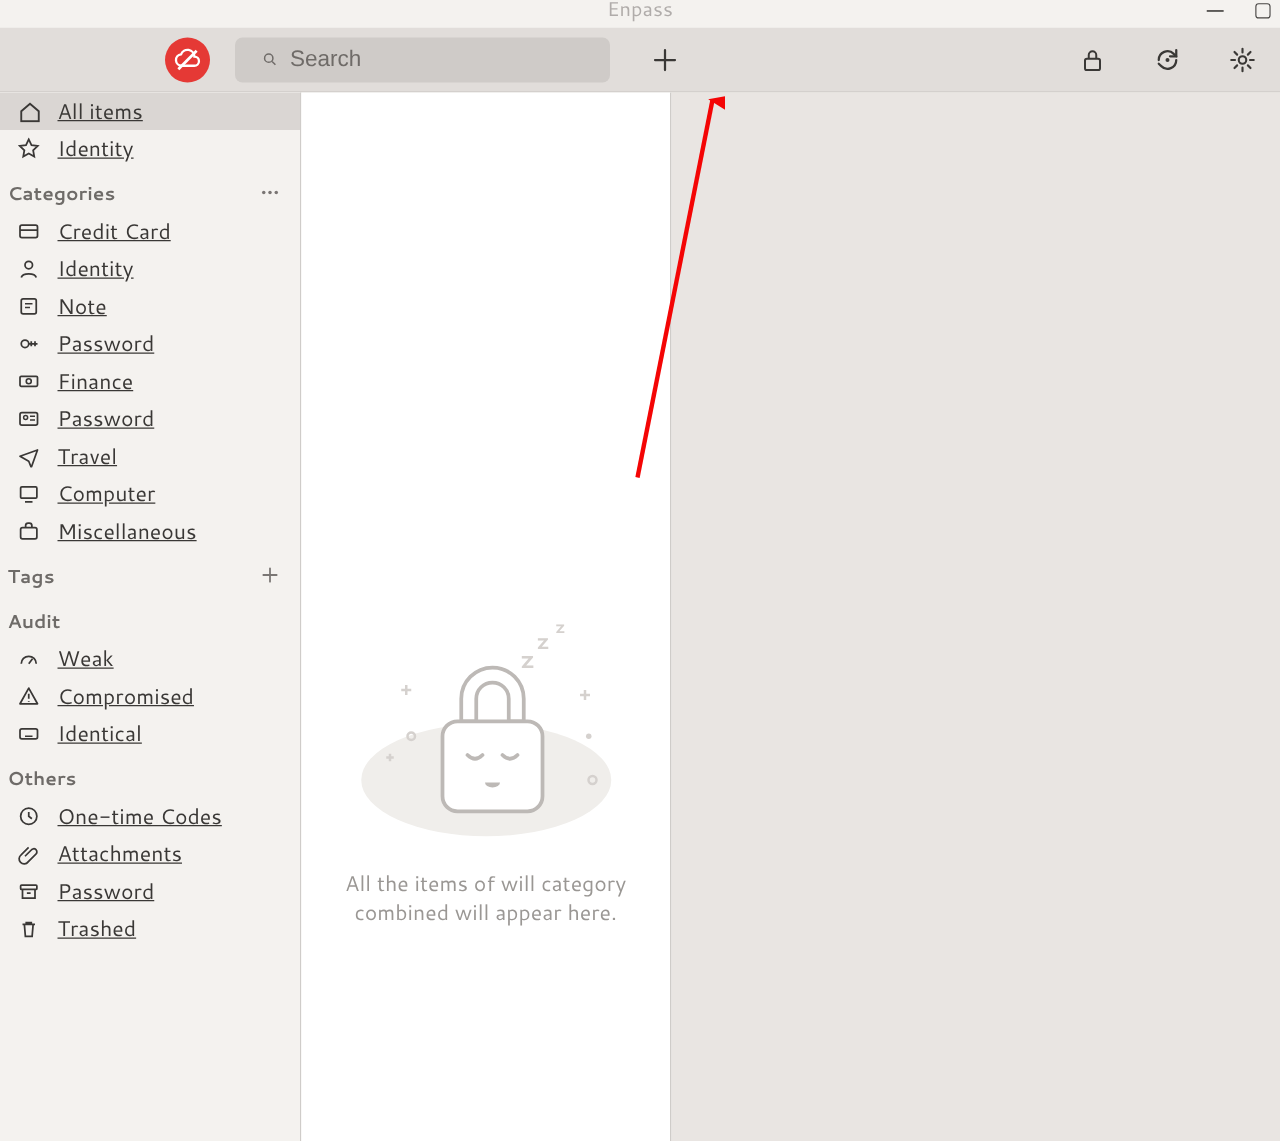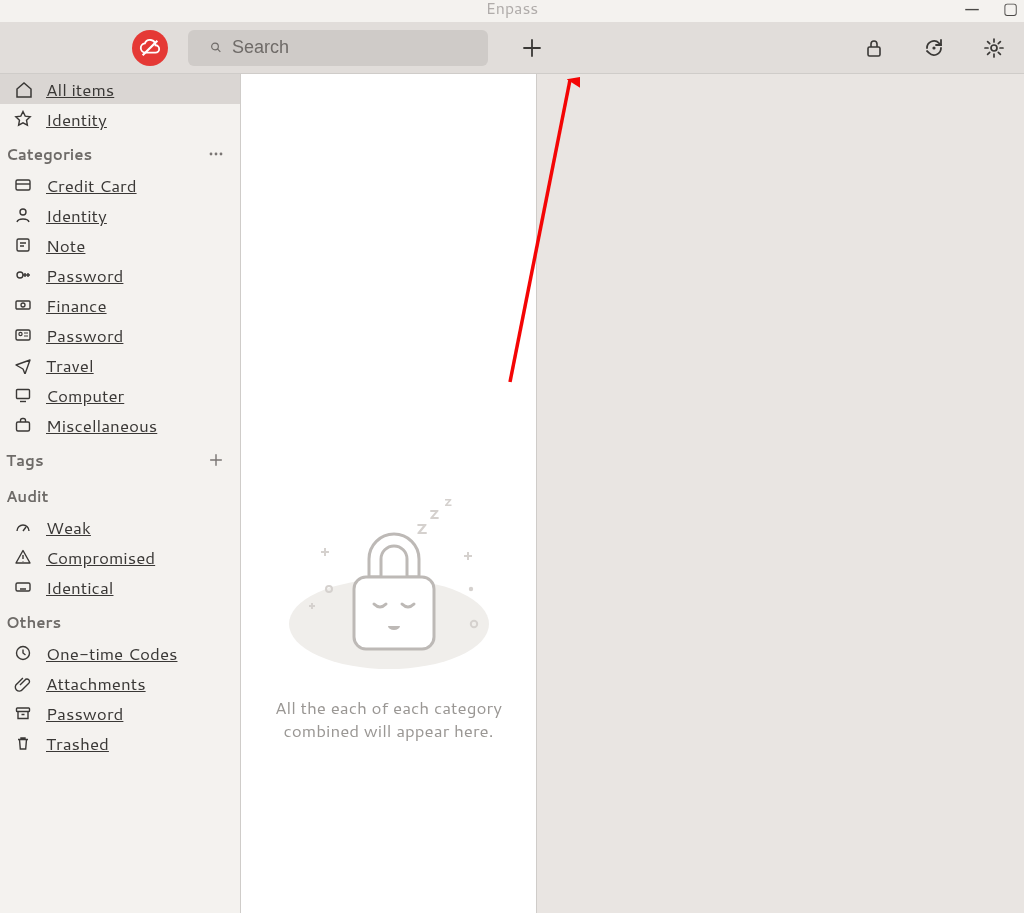--- a/index.html
+++ b/index.html
@@ -501,21 +501,21 @@
         <text x="142" y="40" font-size="20" fill="#d5d1ce" font-weight="700">z</text>
 
         <path d="M47 58h8M51 54v8" stroke="#d5d1ce" stroke-width="2"></path>
         <path d="M190 62h8M194 58v8" stroke="#d5d1ce" stroke-width="2"></path>
         <path d="M35 112h6M38 109v6" stroke="#d5d1ce" stroke-width="2"></path>
         <circle cx="55" cy="95" r="3" fill="none" stroke="#d5d1ce" stroke-width="2"></circle>
         <circle cx="197" cy="95" r="2.2" fill="#d5d1ce"></circle>
         <circle cx="200" cy="130" r="3.2" fill="none" stroke="#d5d1ce" stroke-width="2"></circle>
       </svg>
       <div class="empty-text">
-        <div>All the each of each category</div>
+        <div>All the items of will category</div>
         <div>combined will appear here.</div>
       </div>
     </div>
   </div>
 
   <div class="detail-pane"></div>
 </div>
 
 <svg class="annotation-arrow" viewBox="0 0 80 320">
   <defs>

